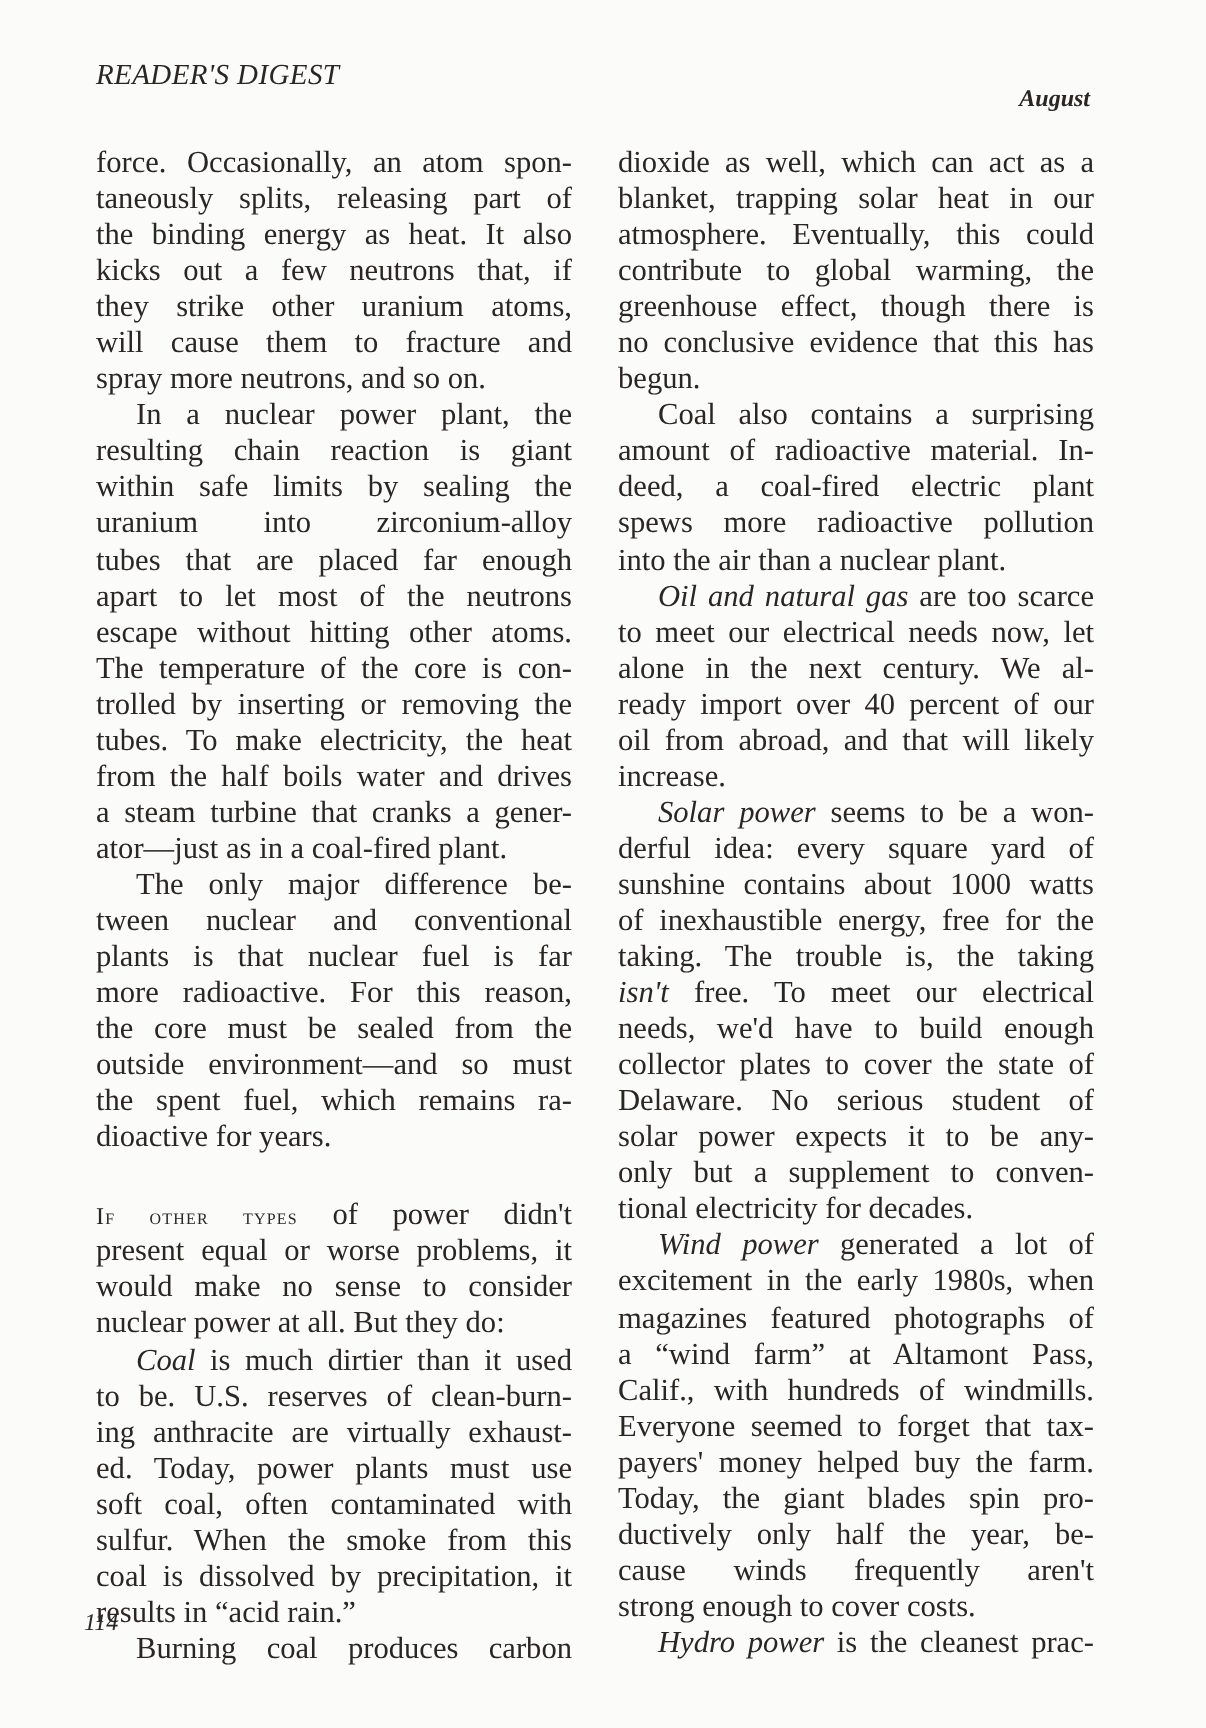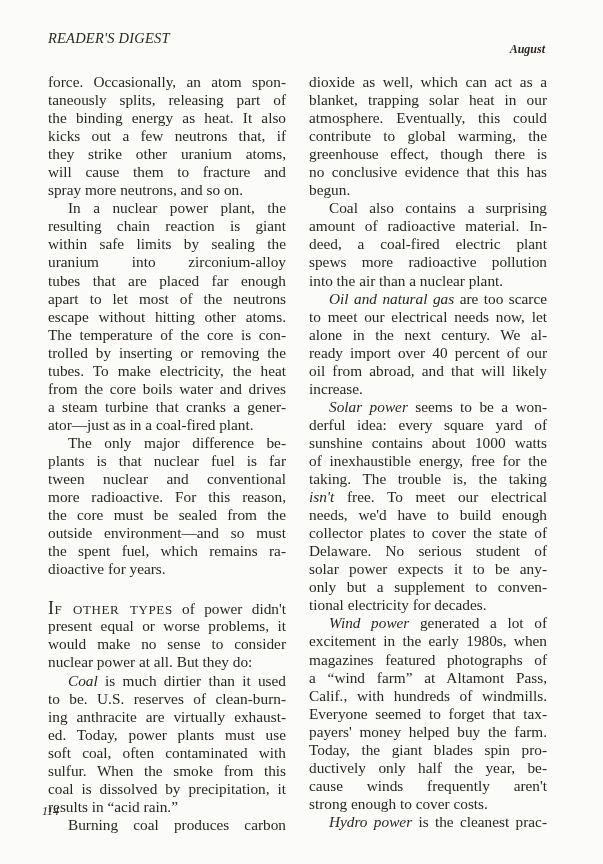--- a/index.html
+++ b/index.html
@@ -28,21 +28,21 @@
   .col-left { left: 48px; }
   .col-right { left: 309px; }
   .line {
     display: block; height: 18.05px; white-space: nowrap;
     text-align: justify; text-align-last: justify;
   }
   .line.last { text-align-last: left; }
   .line.indent { padding-left: 20px; }
   .line.gap { height: 21px; }
   .it { font-style: italic; }
-  .sc { font-variant: small-caps; font-size: 18px; letter-spacing: 0.6px; }
+  .sc { font-variant: small-caps; font-size: 12px; letter-spacing: 0.6px; }
   .page-number {
     position: absolute; left: 42px; top: 804px; font-style: italic; font-size: 12px;
   }
 </style>
 </head>
 <body>
 
 <div class="page-header">
   <span class="running-title">READER'S DIGEST</span>
   <span class="running-month">August</span>
@@ -59,26 +59,26 @@
     <span class="line indent"><span>In a nuclear power plant, the</span></span>
     <span class="line"><span>resulting chain reaction is giant</span></span>
     <span class="line"><span>within safe limits by sealing the</span></span>
     <span class="line"><span>uranium into zirconium-alloy</span></span>
     <span class="line"><span>tubes that are placed far enough</span></span>
     <span class="line"><span>apart to let most of the neutrons</span></span>
     <span class="line"><span>escape without hitting other atoms.</span></span>
     <span class="line"><span>The temperature of the core is con-</span></span>
     <span class="line"><span>trolled by inserting or removing the</span></span>
     <span class="line"><span>tubes. To make electricity, the heat</span></span>
-    <span class="line"><span>from the core boils water and drives</span></span>
+    <span class="line"><span>from the half boils water and drives</span></span>
     <span class="line"><span>a steam turbine that cranks a gener-</span></span>
     <span class="line last"><span>ator—just as in a coal-fired plant.</span></span>
     <span class="line indent"><span>The only major difference be-</span></span>
+    <span class="line"><span>tween nuclear and conventional</span></span>
     <span class="line"><span>plants is that nuclear fuel is far</span></span>
-    <span class="line"><span>tween nuclear and conventional</span></span>
     <span class="line"><span>more radioactive. For this reason,</span></span>
     <span class="line"><span>the core must be sealed from the</span></span>
     <span class="line"><span>outside environment—and so must</span></span>
     <span class="line"><span>the spent fuel, which remains ra-</span></span>
     <span class="line last"><span>dioactive for years.</span></span>
     <span class="line gap"></span>
     <span class="line"><span class="sc">If other types</span><span> of power didn't</span></span>
     <span class="line"><span>present equal or worse problems, it</span></span>
     <span class="line"><span>would make no sense to consider</span></span>
     <span class="line last"><span>nuclear power at all. But they do:</span></span>

